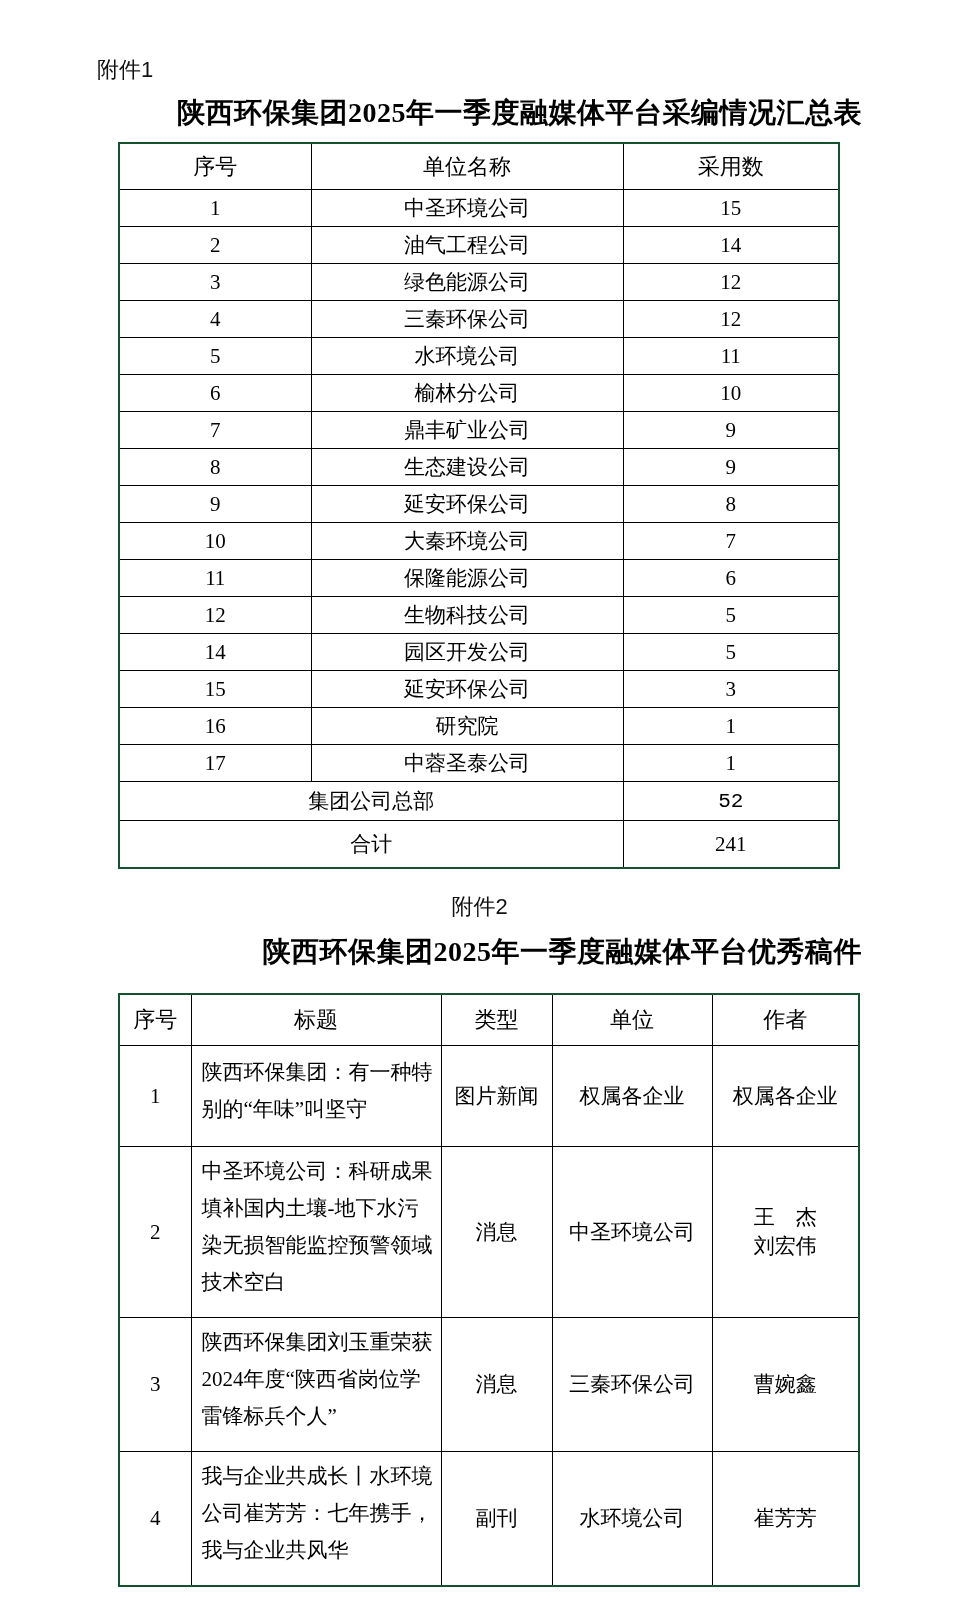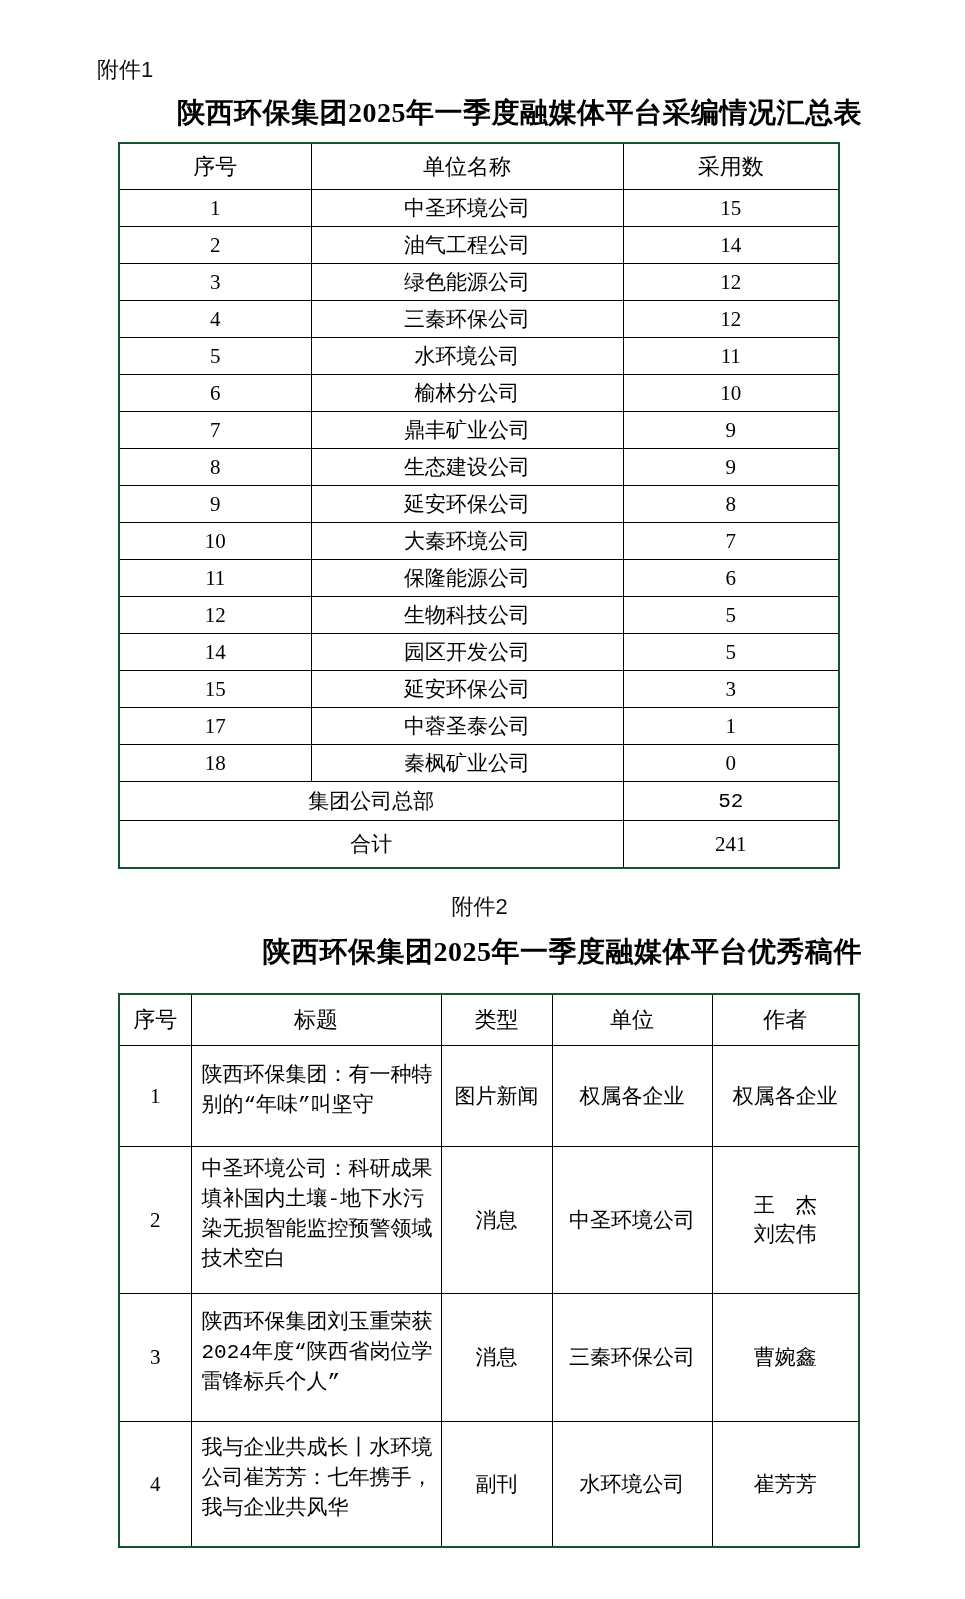--- a/index.html
+++ b/index.html
@@ -63,22 +63,21 @@
   .t2 col.c1 { width: 72px; }
   .t2 col.c2 { width: 250px; }
   .t2 col.c3 { width: 111px; }
   .t2 col.c4 { width: 160px; }
   .t2 col.c5 { width: 147px; }
   .t2 thead th { height: 50px; font-size: 22px; }
   .t2 td { font-size: 21px; line-height: 29px; }
   .t2 td.title-cell {
     text-align: left;
     padding: 6px 6px 16px 10px;
-    line-height: 30px;
-    font-family: Liberation Mono, monospace;
+    line-height: 37px;
   }
   .t2 td.author-cell { white-space: pre-line; }
   .t2 tbody tr:nth-child(1) td { height: 78px; }
   .t2 tbody tr:nth-child(2) td { height: 124px; }
   .t2 tbody tr:nth-child(3) td { height: 105px; }
   .t2 tbody tr:nth-child(4) td { height: 102px; }
   .att-label.second { margin-top: 26px; text-align: center; }
   .tbl-title.second { margin-top: 14px; margin-bottom: 0; margin-left: 24px; }
 </style>
 </head>
@@ -168,28 +167,28 @@
     <td>14</td>
     <td>园区开发公司</td>
     <td>5</td>
   </tr>
         <tr>
     <td>15</td>
     <td>延安环保公司</td>
     <td>3</td>
   </tr>
         <tr>
+    <td>16</td>
+    <td>研究院</td>
+    <td>1</td>
+  </tr>
+        <tr>
     <td>17</td>
     <td>中蓉圣泰公司</td>
     <td>1</td>
-  </tr>
-        <tr>
-    <td>18</td>
-    <td>秦枫矿业公司</td>
-    <td>0</td>
   </tr>
         <tr class="sum-row">
     <td colspan="2">集团公司总部</td>
     <td>52</td>
   </tr>
       </tbody>
     <tfoot>
       <tr>
         <td colspan="2">合计</td>
         <td>241</td>

